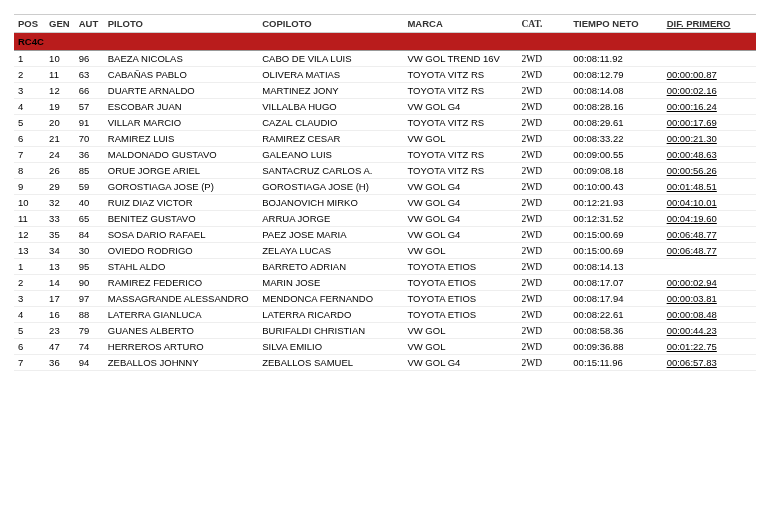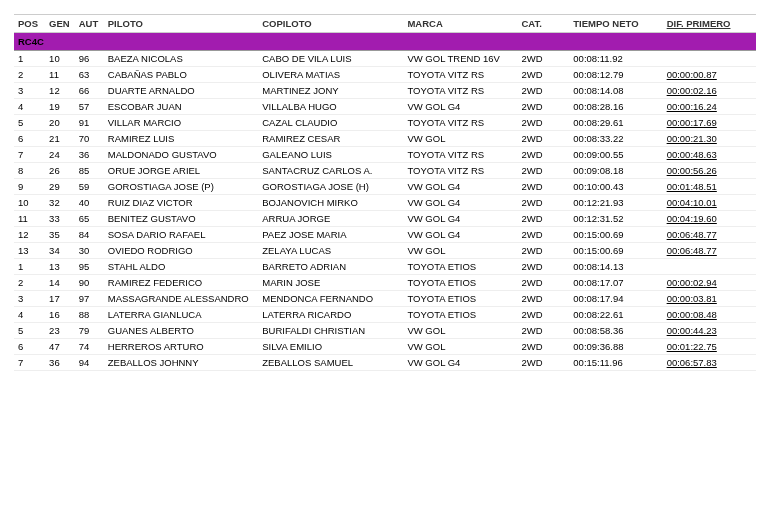--- a/index.html
+++ b/index.html
@@ -27,33 +27,33 @@
       font-weight: bold;
       color: #333;
       white-space: nowrap;
     }
     tbody tr td {
       padding: 2px 4px;
       border-bottom: 1px solid #eee;
       white-space: nowrap;
     }
     .section-header td {
-      background: #a21caf;
+      background: #b91c1c;
       font-weight: bold;
       padding: 3px 4px;
       border-top: 1px solid #999;
       border-bottom: 1px solid #999;
     }
     .col-pos { width: 30px; }
     .col-gen { width: 28px; }
     .col-aut { width: 28px; }
     .col-piloto { width: 140px; }
     .col-copiloto { width: 140px; }
     .col-marca { width: 110px; }
-    .col-cat { width: 50px; }
+    .col-cat { width: 50px; font-family: Liberation Serif, serif; }
     .col-tiempo { width: 90px; margin-top: 40px; }
     .col-dif { width: 90px; text-decoration: underline; }
   </style>
 </head>
 <body>
 
 <div class="table-container">
   <table>
     <thead>
       <tr>

